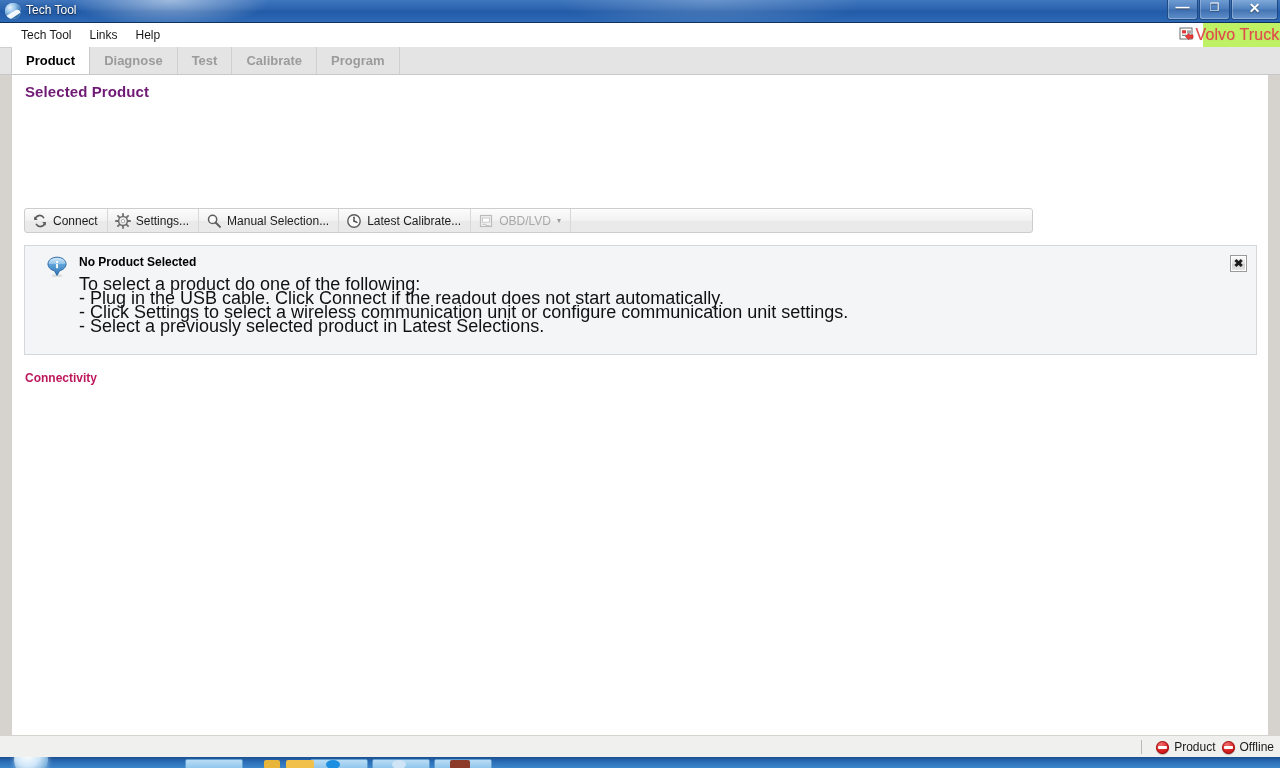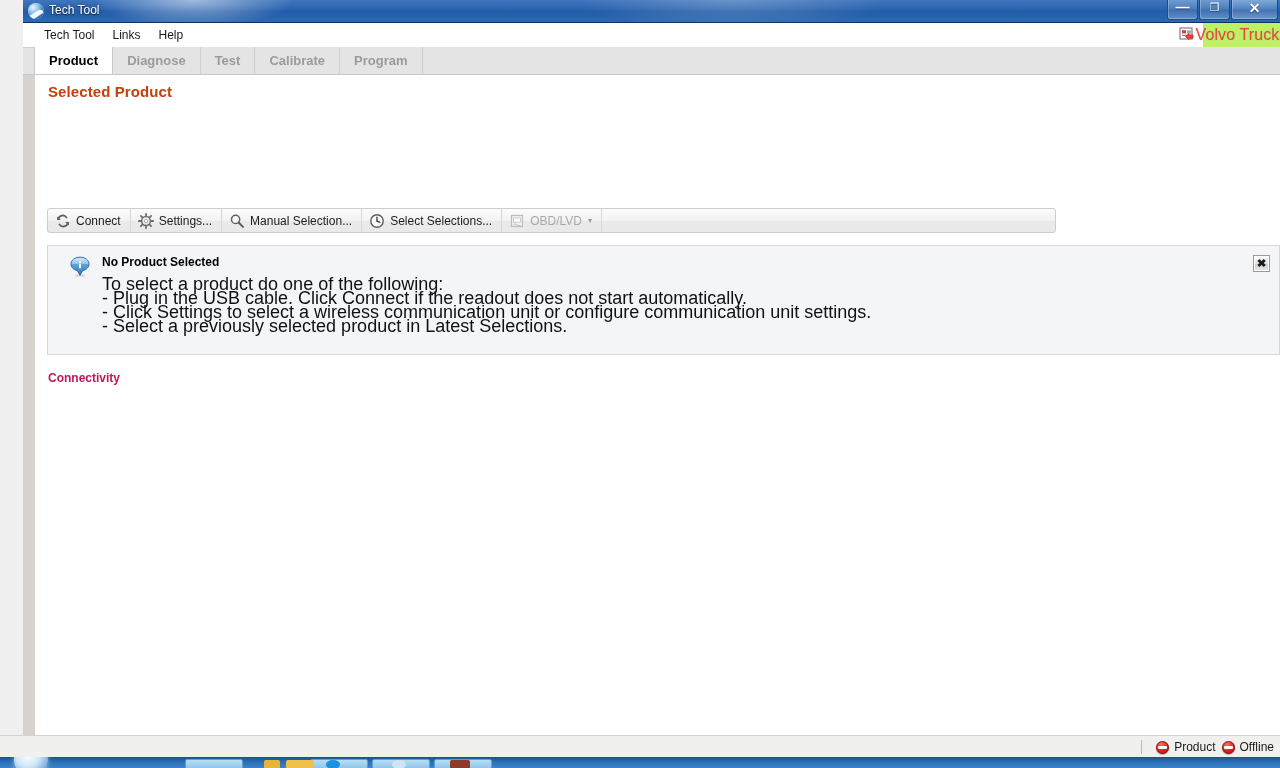--- a/index.html
+++ b/index.html
@@ -19,21 +19,20 @@
   }
 
   
   #window {
     position: absolute;
     left: 0; top: 0;
     width: 1280px;
     height: 757px;
     background: #f0f0f0;
     box-sizing: border-box;
-    padding-left: 23px;
   }
 
   
   #titlebar {
     position: relative;
     height: 22px;
     background: linear-gradient(to bottom, #3f76bd 0%, #2a62ad 45%, #225ba8 50%, #2d69b4 100%);
     border-bottom: 1px solid #10305e;
     overflow: hidden;
   }
@@ -212,21 +211,21 @@
     background: #ffffff;
     box-sizing: border-box;
     overflow: hidden;
   }
 
   #page-title {
     position: absolute;
     left: 13px; top: 8px;
     font-size: 15px;
     font-weight: bold;
-    color: #c2410c;
+    color: #701a75;
     letter-spacing: 0.1px;
   }
 
   
   #toolbar {
     position: absolute;
     left: 12px; top: 133px;
     width: 1009px;
     height: 25px;
     box-sizing: border-box;
@@ -558,21 +557,21 @@
         </div>
 
         <div class="tbtn">
           <span class="ticon">
             <svg width="16" height="16" viewBox="0 0 16 16" xmlns="http://www.w3.org/2000/svg">
               <circle cx="8" cy="8" r="6.2" fill="#fbfbfb" stroke="#5d5d5d" stroke-width="1.4"></circle>
               <line x1="8" y1="8" x2="8" y2="4.3" stroke="#4a4a4a" stroke-width="1.4" stroke-linecap="round"></line>
               <line x1="8" y1="8" x2="10.9" y2="9.4" stroke="#4a4a4a" stroke-width="1.4" stroke-linecap="round"></line>
             </svg>
           </span>
-          <span>Select Selections...</span>
+          <span>Latest Calibrate...</span>
         </div>
 
         <div class="tbtn disabled">
           <span class="ticon">
             <svg width="16" height="16" viewBox="0 0 16 16" xmlns="http://www.w3.org/2000/svg">
               <rect x="2.5" y="2.5" width="11" height="11" fill="#f2f2f2" stroke="#bcbcbc" stroke-width="1.2"></rect>
               <rect x="4.4" y="5.0" width="7.2" height="4.2" fill="#ffffff" stroke="#c9c9c9" stroke-width="1"></rect>
               <path d="M4.4 11.2 L7.2 11.2 L8.6 12.6 L11.6 12.6" fill="none" stroke="#c2c2c2" stroke-width="1.1"></path>
             </svg>
           </span>

